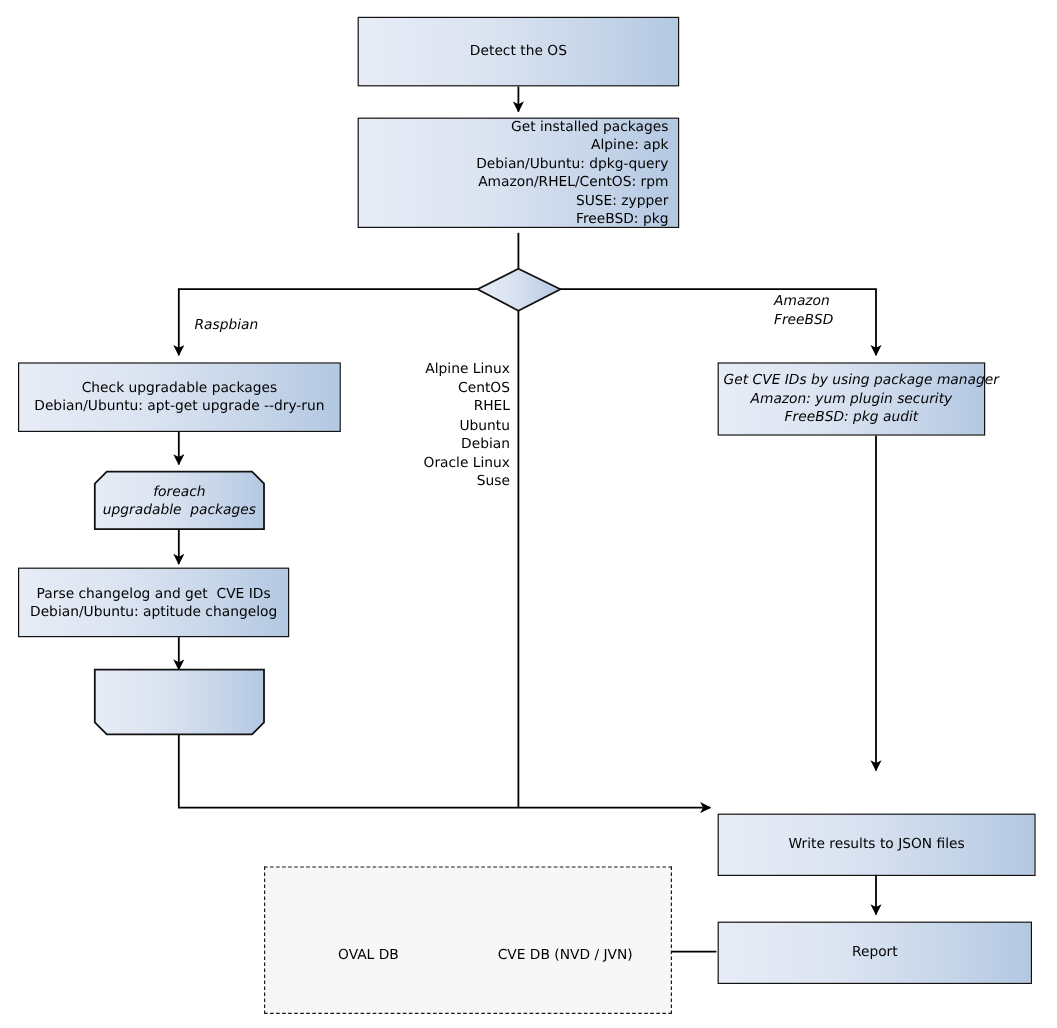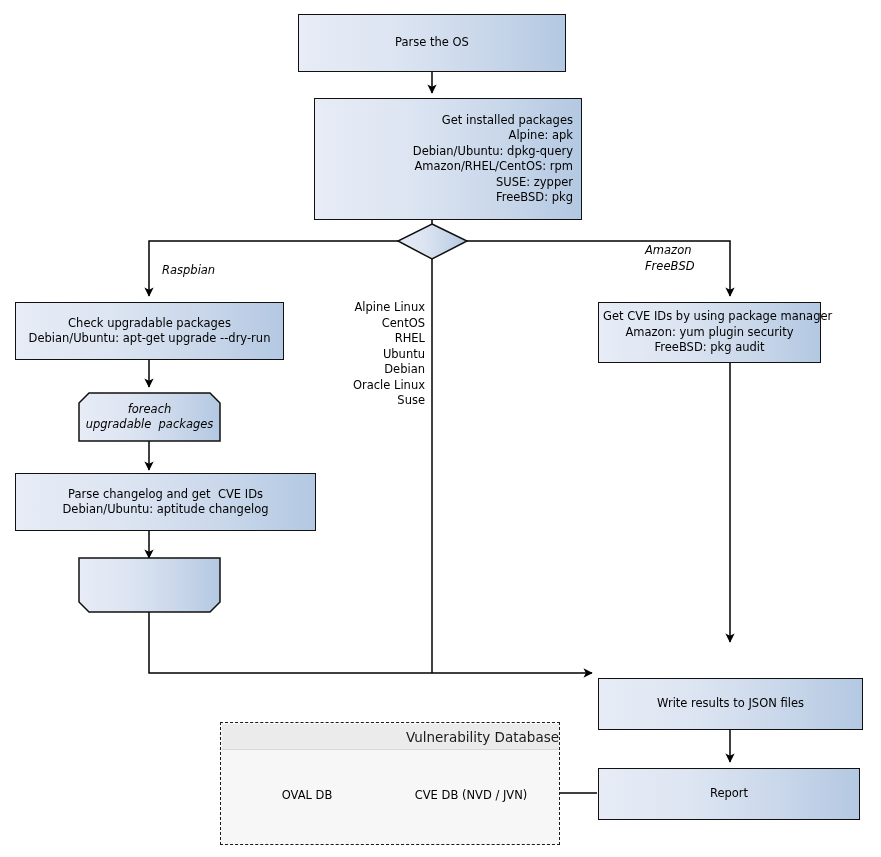--- a/index.html
+++ b/index.html
@@ -166,55 +166,54 @@
       <path d="M 234 775 L 234 815 A 73 11 0 0 0 380 815 L 380 775 Z" fill="url(#cylgrad)" stroke="#111111" stroke-width="1.4"></path>
       <ellipse cx="307" cy="775" rx="73" ry="11" fill="url(#cyltopgrad)" stroke="#111111" stroke-width="1.4"></ellipse>
     </g>
     <g>
       <path d="M 401 775 L 401 815 A 70 11 0 0 0 541 815 L 541 775 Z" fill="url(#cylgrad)" stroke="#111111" stroke-width="1.4"></path>
       <ellipse cx="471" cy="775" rx="70" ry="11" fill="url(#cyltopgrad)" stroke="#111111" stroke-width="1.4"></ellipse>
     </g>
   </svg>
 
   <div class="group-box" style="left:220px; top:722px; width:340px; height:123px;"></div>
-  <div class="group-header" style="left:222px; top:724px; width:337px; height:26px;">Vulnerability Database</div>
 
   <div class="cyl-label" style="left:234px; top:788px; width:146px;">OVAL DB</div>
   <div class="cyl-label" style="left:401px; top:788px; width:140px;">CVE DB (NVD / JVN)</div>
 
   <div class="node rectnode" style="left:298px; top:14px; width:268px; height:58px;">
-    <div class="nodetext ta-center">Parse the OS</div>
-  </div>
-
-  <div class="node rectnode" style="left:298px; top:98px; width:268px; height:122px;margin-left:16px;">
+    <div class="nodetext ta-center">Detect the OS</div>
+  </div>
+
+  <div class="node rectnode" style="left:298px; top:98px; width:268px; height:92px;">
     <div class="nodetext ta-right">Get installed packages
 Alpine: apk
 Debian/Ubuntu: dpkg-query
 Amazon/RHEL/CentOS: rpm
 SUSE: zypper
 FreeBSD: pkg</div>
   </div>
 
   <div class="node rectnode" style="left:15px; top:302px; width:269px; height:58px;">
     <div class="nodetext ta-center">Check upgradable packages
 Debian/Ubuntu: apt-get upgrade --dry-run</div>
   </div>
 
   <div class="node loopnode" style="left:79px; top:393px; width:141px; height:48px;">
     <div class="nodetext ta-center">foreach
 upgradable  packages</div>
   </div>
 
-  <div class="node rectnode" style="left:15px; top:473px; width:301px; height:58px;">
+  <div class="node rectnode" style="left:15px; top:473px; width:226px; height:58px;">
     <div class="nodetext ta-center">Parse changelog and get  CVE IDs
 Debian/Ubuntu: aptitude changelog</div>
   </div>
 
 
-  <div class="node rectnode" style="left:598px; top:302px; width:223px; height:61px;">
+  <div class="node rectnode" style="left:598px; top:302px; width:223px; height:61px;font-style:italic;">
     <div class="nodetext ta-center">Get CVE IDs by using package manager
 Amazon: yum plugin security
 FreeBSD: pkg audit</div>
   </div>
 
   <div class="node rectnode" style="left:598px; top:648px; width:265px; height:52px;margin-top:30px;">
     <div class="nodetext ta-center">Write results to JSON files</div>
   </div>
 
   <div class="node rectnode" style="left:598px; top:768px; width:262px; height:52px;">

